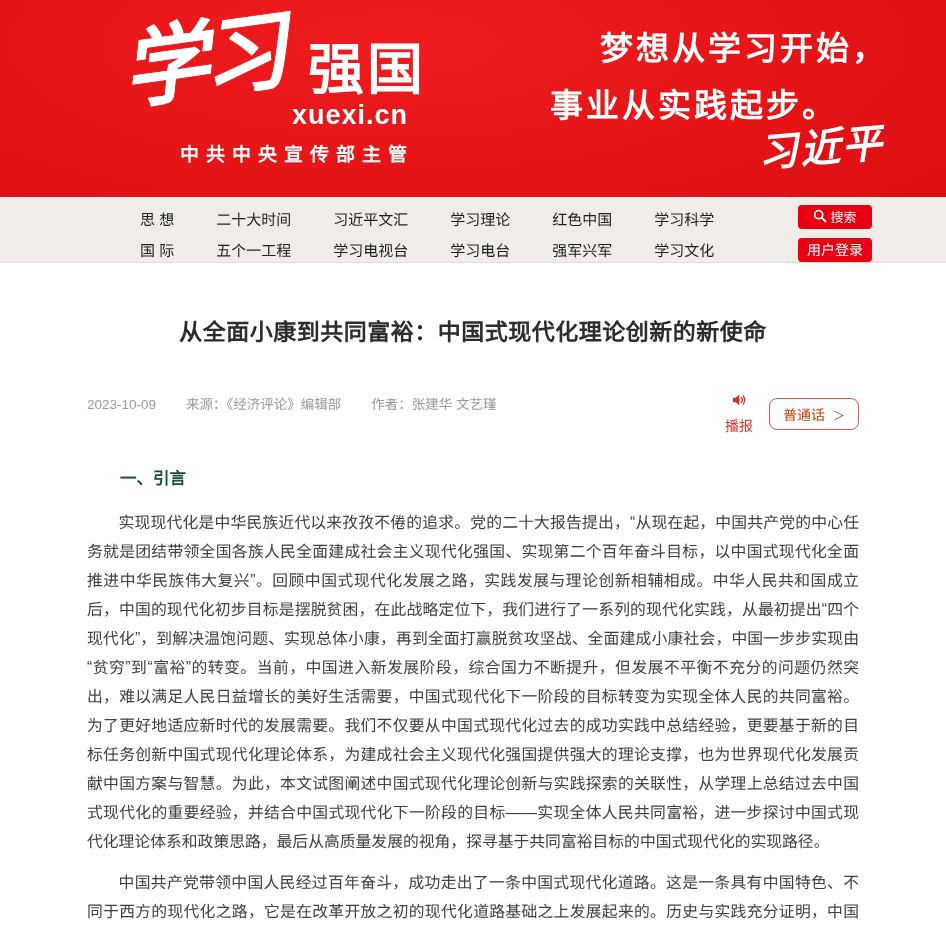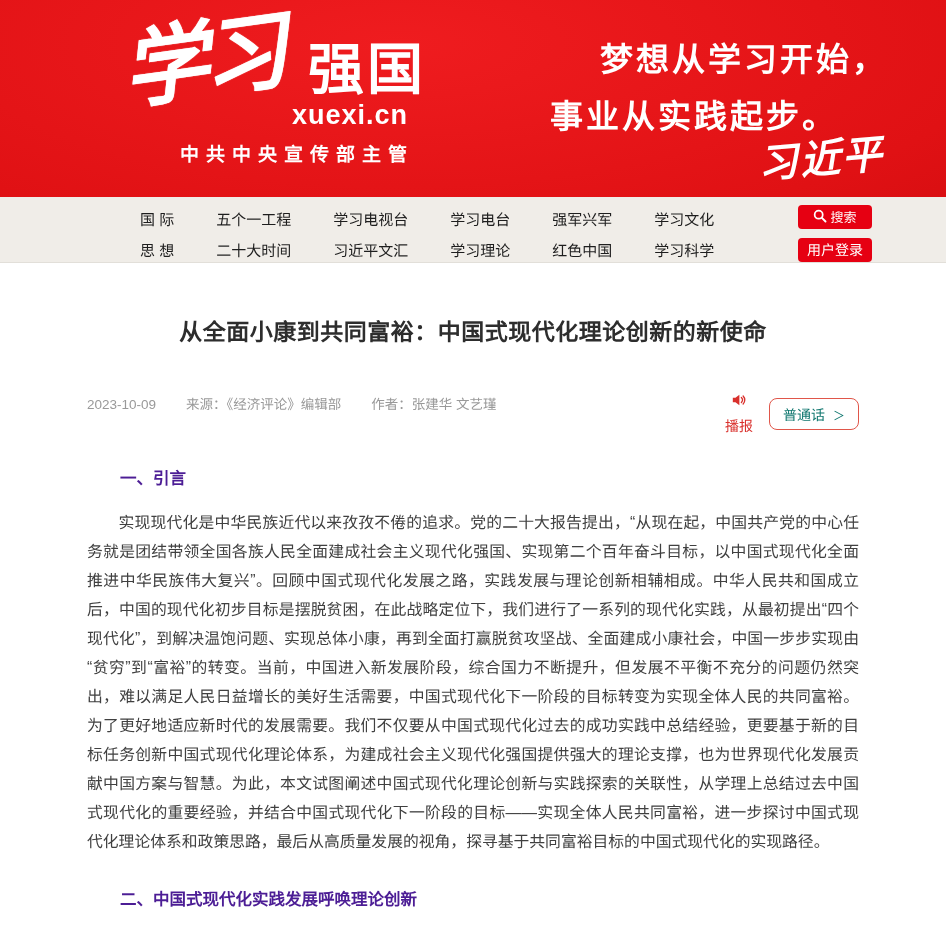--- a/index.html
+++ b/index.html
@@ -41,21 +41,21 @@
   }
   .logo-domain {
     font-size: 27px; font-weight: bold; letter-spacing: 1px;
     margin-top: 2px;
   }
   .logo-sub {
     position: absolute; left: 180px; top: 139px;
     color: #fff; font-size: 19px; letter-spacing: 7px; font-weight: bold;
   }
   .slogan-area {
-    position: absolute; right: 58px; top: 33px;
+    position: absolute; right: 58px; top: 22px;
     color: #fff; text-align: left;
     font-family: "Liberation Serif", "DejaVu Serif", serif;
     font-weight: bold;
   }
   .slogan-line1 { font-size: 33px; margin-left: 50px; letter-spacing: 3px; }
   .slogan-line2 { font-size: 33px; margin-top: 9px; letter-spacing: 3px; }
   .signature {
     font-family: "DejaVu Serif", serif;
     font-style: italic; font-size: 40px; font-weight: bold;
     text-align: right; margin-top: -2px; margin-right: 4px;
@@ -102,30 +102,30 @@
   }
   .meta-left { color: #999; font-size: 13.5px; }
   .meta-left span { margin-right: 30px; }
   .meta-right { display: flex; align-items: center; }
   .broadcast {
     display: flex; align-items: center; gap: 5px;
     color: #d9302c; font-size: 14px; cursor: pointer; flex-direction: column;
   }
   .lang-btn {
     margin-left: 16px;
-    border: 1px solid #e0564a; color: #0f766e; background: #fff;
+    border: 1px solid #e0564a; color: #c2410c; background: #fff;
     border-radius: 8px; font-size: 14px; padding: 5px 13px;
     cursor: pointer; display: flex; align-items: center; gap: 8px;
     font-family: "Liberation Sans", sans-serif;
   }
   .lang-arrow { font-size: 12px; }
 
   .section-heading {
     margin: 30px 0 19px;
-    font-size: 16.5px; font-weight: bold; color: #4c1d95;
+    font-size: 16.5px; font-weight: bold; color: #14532d;
     text-indent: 2em;
   }
   .body-para {
     margin: 0 0 12px;
     font-size: 15.8px; line-height: 29px; color: #404040;
     text-align: justify; text-indent: 2em;
   }
   .icon-svg { display: inline-block; vertical-align: middle; }
 </style>
 </head>
@@ -143,34 +143,34 @@
 
   <div class="slogan-area">
     <div class="slogan-line1">梦想从学习开始，</div>
     <div class="slogan-line2">事业从实践起步。</div>
     <div class="signature">习近平</div>
   </div>
 </div>
 
 <div class="navbar">
   <div class="nav-row">
+    <span class="nav-item">思 想</span>
+    <span class="nav-item">二十大时间</span>
+    <span class="nav-item">习近平文汇</span>
+    <span class="nav-item">学习理论</span>
+    <span class="nav-item">红色中国</span>
+    <span class="nav-item">学习科学</span>
+  </div>
+  <div class="nav-row">
     <span class="nav-item">国 际</span>
     <span class="nav-item">五个一工程</span>
     <span class="nav-item">学习电视台</span>
     <span class="nav-item">学习电台</span>
     <span class="nav-item">强军兴军</span>
     <span class="nav-item">学习文化</span>
-  </div>
-  <div class="nav-row">
-    <span class="nav-item">思 想</span>
-    <span class="nav-item">二十大时间</span>
-    <span class="nav-item">习近平文汇</span>
-    <span class="nav-item">学习理论</span>
-    <span class="nav-item">红色中国</span>
-    <span class="nav-item">学习科学</span>
   </div>
 
   <div class="nav-buttons">
     <button class="red-btn">
       <span class="icon-svg">
         <svg width="14" height="14" viewBox="0 0 16 16">
             <circle cx="6.5" cy="6.5" r="4.6" fill="none" stroke="#ffffff" stroke-width="2"></circle>
             <line x1="10.2" y1="10.2" x2="14.3" y2="14.3" stroke="#ffffff" stroke-width="2.2" stroke-linecap="round"></line>
           </svg>
       </span>
@@ -204,16 +204,15 @@
       <button class="lang-btn">
         <span>普通话</span>
         <span class="lang-arrow">＞</span>
       </button>
     </div>
   </div>
 
   <h2 class="section-heading">一、引言</h2>
   <p class="body-para">实现现代化是中华民族近代以来孜孜不倦的追求。党的二十大报告提出，“从现在起，中国共产党的中心任务就是团结带领全国各族人民全面建成社会主义现代化强国、实现第二个百年奋斗目标，以中国式现代化全面推进中华民族伟大复兴”。回顾中国式现代化发展之路，实践发展与理论创新相辅相成。中华人民共和国成立后，中国的现代化初步目标是摆脱贫困，在此战略定位下，我们进行了一系列的现代化实践，从最初提出“四个现代化”，到解决温饱问题、实现总体小康，再到全面打赢脱贫攻坚战、全面建成小康社会，中国一步步实现由“贫穷”到“富裕”的转变。当前，中国进入新发展阶段，综合国力不断提升，但发展不平衡不充分的问题仍然突出，难以满足人民日益增长的美好生活需要，中国式现代化下一阶段的目标转变为实现全体人民的共同富裕。为了更好地适应新时代的发展需要。我们不仅要从中国式现代化过去的成功实践中总结经验，更要基于新的目标任务创新中国式现代化理论体系，为建成社会主义现代化强国提供强大的理论支撑，也为世界现代化发展贡献中国方案与智慧。为此，本文试图阐述中国式现代化理论创新与实践探索的关联性，从学理上总结过去中国式现代化的重要经验，并结合中国式现代化下一阶段的目标——实现全体人民共同富裕，进一步探讨中国式现代化理论体系和政策思路，最后从高质量发展的视角，探寻基于共同富裕目标的中国式现代化的实现路径。</p>
 
-  <h2 class="section-heading">二、中国式现代化实践发展呼唤理论创新</h2>
   <p class="body-para">中国共产党带领中国人民经过百年奋斗，成功走出了一条中国式现代化道路。这是一条具有中国特色、不同于西方的现代化之路，它是在改革开放之初的现代化道路基础之上发展起来的。历史与实践充分证明，中国式现代化之所以能成功，究其根本原因在于始终做到理论与实践相适应，二者相互统一。当前，中国在全面建成小康社会后，社会经济环境发生重大变化，中国式现代化实践面临一系列新的挑战和问题，而现有的西方现代化理论无法圆满解答，因此，中国式现代化理论亟须创新。</p>
 
 </div>
 
 </body></html>

